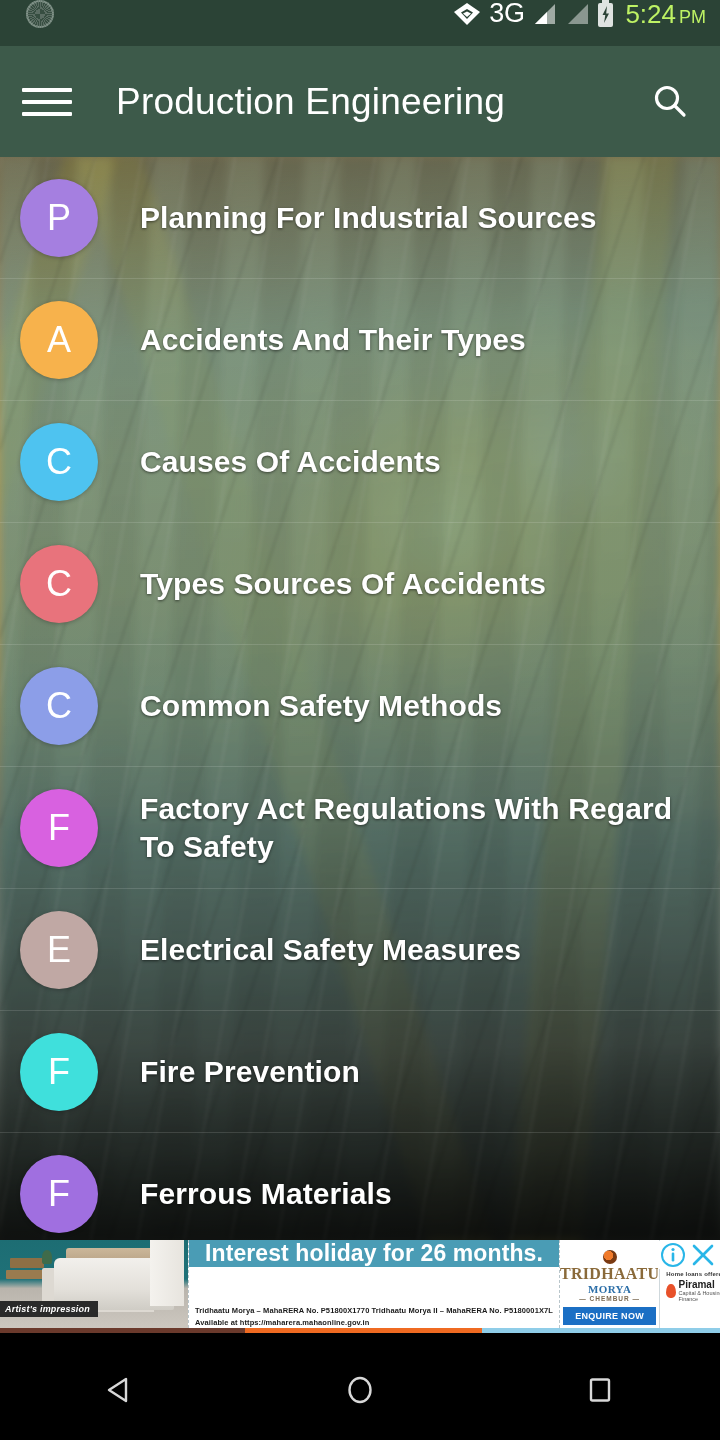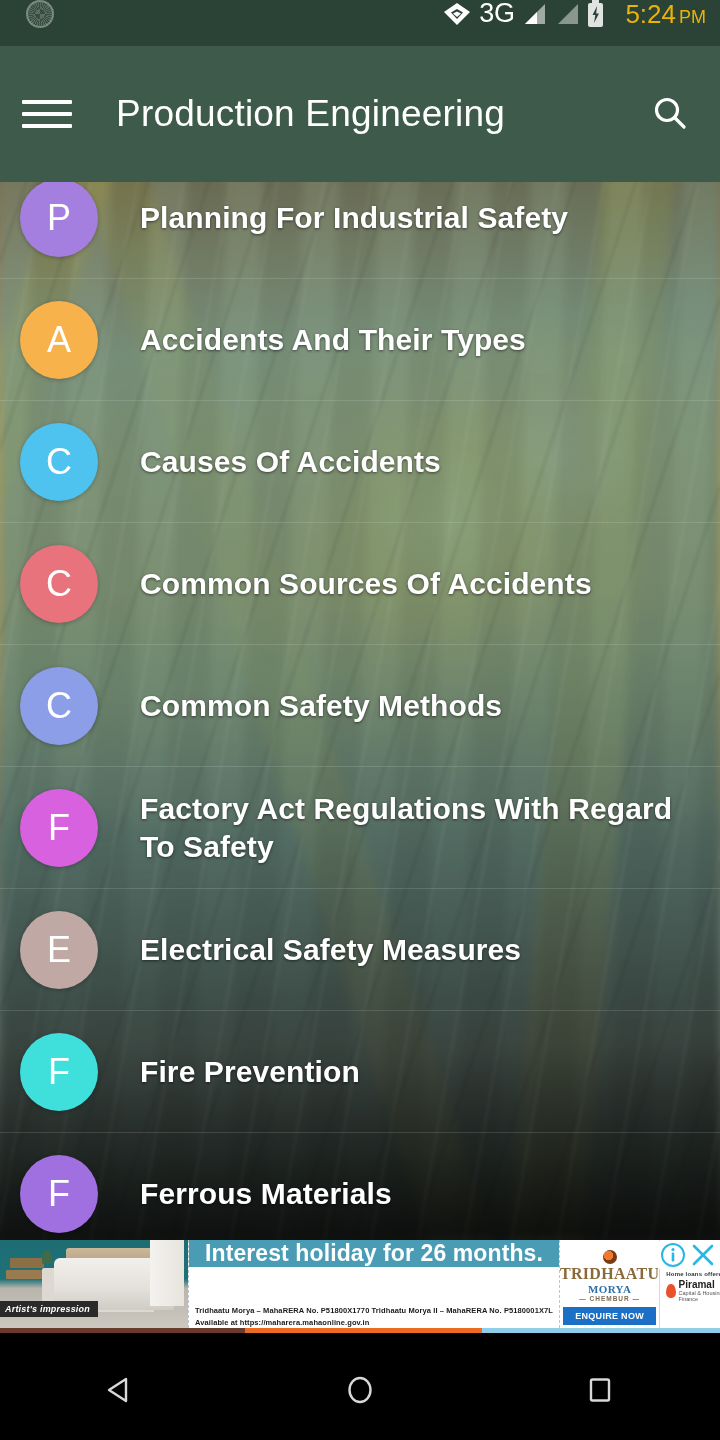--- a/index.html
+++ b/index.html
@@ -29,29 +29,29 @@
     margin-left:12px;
   }
   .status-right { display:flex; align-items:center; gap:7px; }
   .st-ico { display:block; }
   .st-3g {
     color:#fff; font-size:27px; font-weight:400;
     letter-spacing:-.5px; line-height:1;
     font-family:"Liberation Sans", sans-serif;
   }
   .clock {
-    color:#eab308; font-size:26px; line-height:1;
-    margin-left:14px;
+    color:#bef264; font-size:26px; line-height:1;
+    margin-left:4px;
     font-family:"Liberation Sans", sans-serif;
   }
   .clock .ampm { font-size:18px; margin-left:3px; }
 
   
   .toolbar {
-    position:relative; height:136px; width:100%;
+    position:relative; height:111px; width:100%;
     background:#3d5a4a;
     display:flex; align-items:center;
     padding:0 22px;
     z-index:40;
   }
   .hamburger {
     width:50px; height:40px;
     display:flex; flex-direction:column; justify-content:space-between;
     padding:6px 0; cursor:pointer;
   }
@@ -341,33 +341,33 @@
       <div class="layer bg-sparks"></div>
       <div class="layer bg-teal"></div>
       <div class="layer bg-struts"></div>
       <div class="layer bg-dim"></div>
       <div class="layer bg-vignette"></div>
     </div>
 
     <div class="list">
       <div class="list-item">
         <div class="avatar" style="background: rgb(165, 127, 224);">P</div>
-        <div class="item-label">Planning For Industrial Safety</div>
+        <div class="item-label">Planning For Industrial Sources</div>
       </div>
       <div class="list-item">
         <div class="avatar" style="background: rgb(247, 178, 76);">A</div>
         <div class="item-label">Accidents And Their Types</div>
       </div>
       <div class="list-item">
         <div class="avatar" style="background: rgb(78, 195, 240);">C</div>
         <div class="item-label">Causes Of Accidents</div>
       </div>
       <div class="list-item">
         <div class="avatar" style="background: rgb(232, 115, 124);">C</div>
-        <div class="item-label">Common Sources Of Accidents</div>
+        <div class="item-label">Types Sources Of Accidents</div>
       </div>
       <div class="list-item">
         <div class="avatar" style="background: rgb(140, 158, 232);">C</div>
         <div class="item-label">Common Safety Methods</div>
       </div>
       <div class="list-item">
         <div class="avatar" style="background: rgb(216, 97, 224);">F</div>
         <div class="item-label">Factory Act Regulations With Regard To Safety</div>
       </div>
       <div class="list-item">

